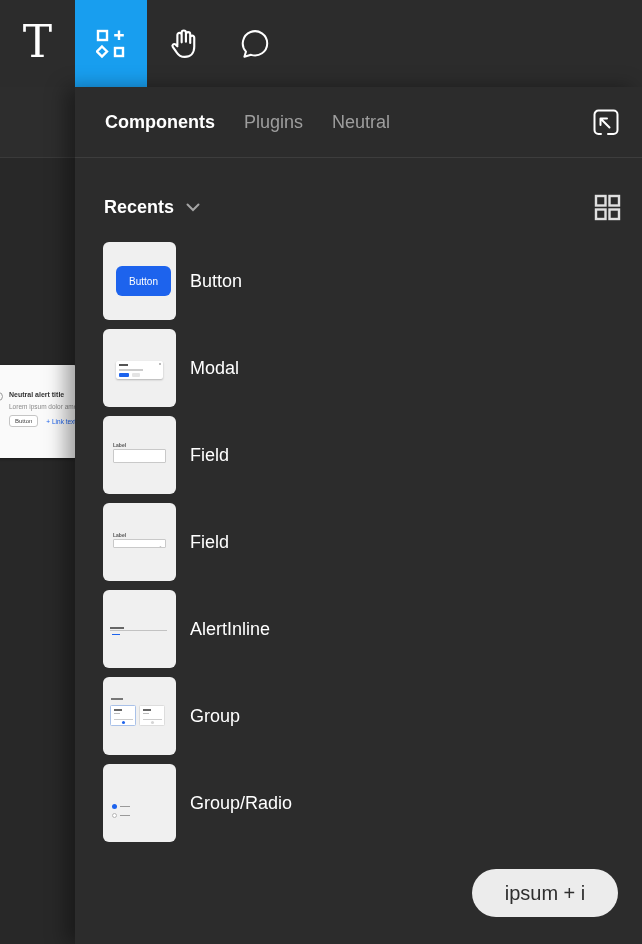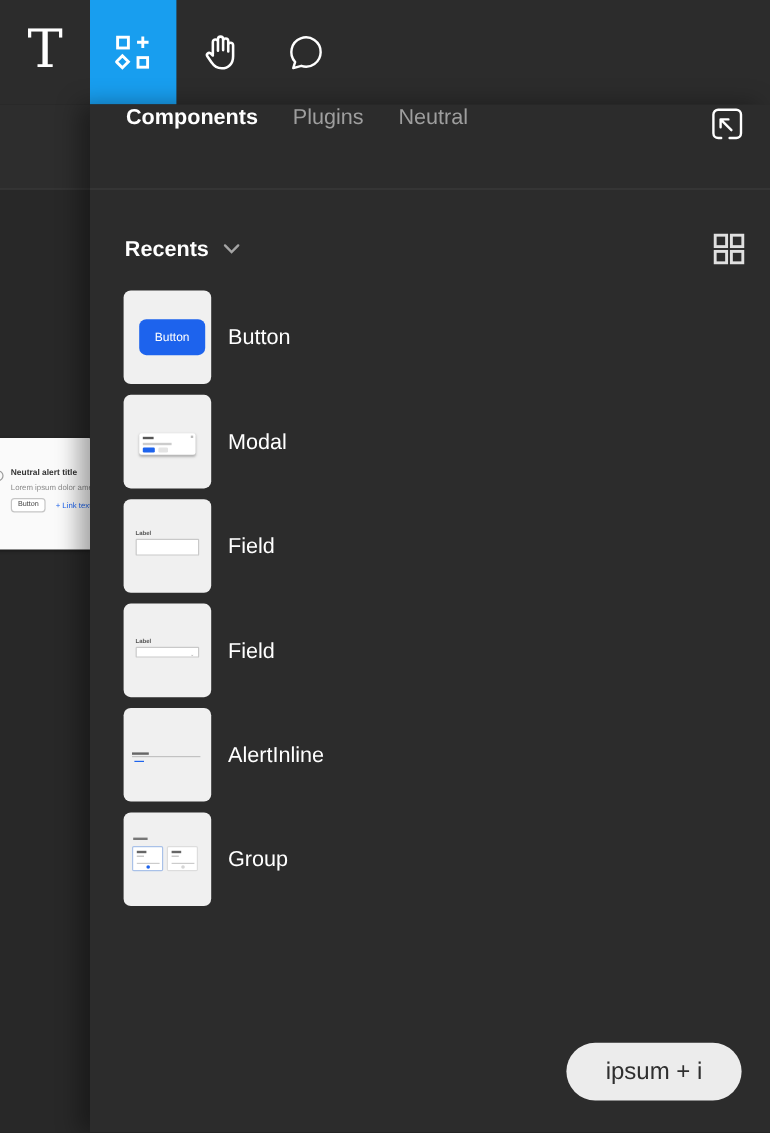--- a/index.html
+++ b/index.html
@@ -21,21 +21,21 @@
   .alert-card{ position:absolute; left:-20px; top:278px; width:96px; height:93px; background:#fafafa; border-radius:2px; box-shadow:0 1px 3px rgba(0,0,0,.4); }
   .alert-ico{ position:absolute; left:14px; top:27px; width:9px; height:9px; border:1px solid #9a9a9a; border-radius:50%; }
   .alert-title{ position:absolute; left:29px; top:26px; font-size:7px; font-weight:700; color:#333; white-space:nowrap; }
   .alert-body{ position:absolute; left:29px; top:38px; font-size:6.5px; color:#8a8a8a; white-space:nowrap; }
   .alert-actions{ position:absolute; left:29px; top:50px; display:flex; align-items:center; gap:8px; }
   .alert-btn{ font-size:6px; color:#444; border:1px solid #c5c5c5; border-radius:3px; padding:2px 5px; background:#fff; white-space:nowrap; }
   .alert-link{ font-size:6.5px; color:#1d63ed; white-space:nowrap; }
 
   
   .panel{ position:absolute; left:75px; top:87px; width:567px; height:857px; background:#2c2c2c; box-shadow:-10px 0 18px rgba(0,0,0,.35); }
-  .tabs-row{ height:71px; border-bottom:1px solid #3d3d3d; display:flex; padding:0 20px 0 30px; }
+  .tabs-row{ height:71px; border-bottom:1px solid #3d3d3d; display:flex; align-items:center; padding:0 20px 0 30px; }
   .tab{ font-size:18px; font-weight:400; color:#9e9e9e; margin-right:29px; cursor:pointer; white-space:nowrap; }
   .tab.active{ color:#ffffff; font-weight:700; }
   .tabs-spacer{ flex:1; }
   .corner-btn{ width:32px; height:32px; display:flex; align-items:center; justify-content:center; cursor:pointer; }
 
   .search{ margin:32px 20px 0 28px; height:68px; background:#3b3b3b; border-radius:10px; display:flex; align-items:center; padding:0 20px 0 24px; }
   .search input{ flex:1; background:transparent; border:none; outline:none; font-size:19px; color:#ddd; margin-left:20px; font-family:inherit; }
   .search input::placeholder{ color:#8a8a8a; }
 
   .section-header{ margin:36px 21px 0 29px; display:flex; align-items:center; }
@@ -225,19 +225,33 @@
           <div class="t-card unsel">
               <div class="c-line1"></div>
               <div class="c-line2"></div>
               <div class="c-line3"></div>
               <div class="c-dot"></div>
             </div>
         </div>
         <span class="row-label">Group</span>
       </div>
 
+      <div class="row">
+        <div class="thumb">
+          <div class="t-label" style="top:31px; left:9px;"></div>
+          <div class="t-radio-row" style="top:40px;">
+              <span class="t-radio on"></span>
+              <span class="t-radio-text"></span>
+            </div>
+          <div class="t-radio-row" style="top:49px;">
+              <span class="t-radio off"></span>
+              <span class="t-radio-text"></span>
+            </div>
+        </div>
+        <span class="row-label">Group/Radio</span>
+      </div>
 
     </div>
   </div>
 
   <div class="shortcut-pill">ipsum + i</div>
 
 </div>
 
 </body></html>

